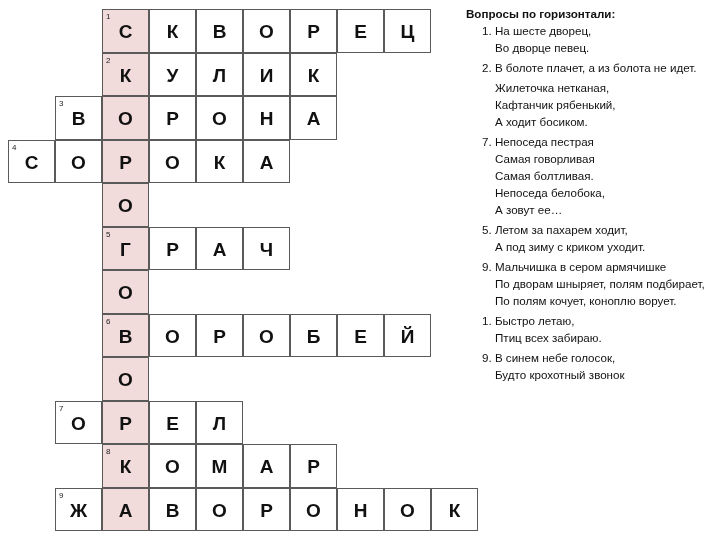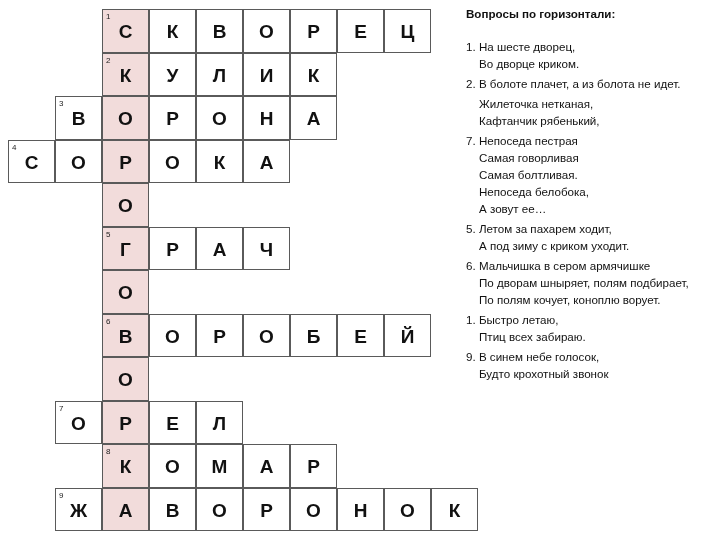--- a/index.html
+++ b/index.html
@@ -8,22 +8,22 @@
   #grid { position: absolute; left: 0; top: 0; width: 480px; height: 540px; }
   .cell { position: absolute; width: 47px; height: 43.5px; box-sizing: border-box;
           border: 1px solid #5a5a5a; background: #ffffff;
           display: flex; align-items: center; justify-content: center;
           font-weight: bold; font-size: 19px; color: #111; }
   .cell.hl { background: #f2dcdb; }
   .cell .num { position: absolute; left: 3px; top: 2px; font-size: 8px; font-weight: normal; color: #222; }
   .cell .letter { margin-top: 3px; }
   #questions { position: absolute; left: 466px; top: 5px; width: 254px;
                font-size: 11.6px; color: #111; line-height: 17px; }
-  .q-title { font-weight: bold; margin-bottom: 16px; }
-  .q { margin-bottom: 3px; }
+  .q-title { font-weight: bold; margin-bottom: 0px; }
+  .q { margin-bottom: 3px; margin-left: 16px; }
   .q-line { white-space: nowrap; }
   .q-line.cont { padding-left: 13px; }
 </style>
 </head>
 <body>
 
 <div id="grid">
     <div class="cell hl" style="left: 102px; top: 9px;">
       <span class="num">1</span>
       <span class="letter">С</span>
@@ -201,42 +201,43 @@
     <div class="cell" style="left: 431px; top: 487.5px;">
       <span class="letter">К</span>
     </div>
   </div>
 
 <div id="questions">
   <div class="q-title">Вопросы по горизонтали:</div>
   <div id="q-list">
       <div class="q">
         <div class="q-line">1. На шесте дворец,</div>
-        <div class="q-line cont">Во дворце криком.</div>
+        <div class="q-line cont">Во дворце певец.</div>
       </div>
       <div class="q">
         <div class="q-line">2. В болоте плачет, а из болота не идет.</div>
       </div>
       <div class="q">
         <div class="q-line cont">Жилеточка  нетканая,</div>
         <div class="q-line cont">Кафтанчик рябенький,</div>
+        <div class="q-line cont">А ходит босиком.</div>
       </div>
       <div class="q">
         <div class="q-line">7. Непоседа пестрая</div>
         <div class="q-line cont">Самая говорливая</div>
         <div class="q-line cont">Самая болтливая.</div>
         <div class="q-line cont">Непоседа белобока,</div>
         <div class="q-line cont">А зовут ее…</div>
       </div>
       <div class="q">
         <div class="q-line">5. Летом за пахарем ходит,</div>
         <div class="q-line cont">А под зиму с криком уходит.</div>
       </div>
       <div class="q">
-        <div class="q-line">6. Мальчишка в сером армячишке</div>
+        <div class="q-line">9. Мальчишка в сером армячишке</div>
         <div class="q-line cont">По дворам шныряет,  полям подбирает,</div>
         <div class="q-line cont">По полям кочует, коноплю  ворует.</div>
       </div>
       <div class="q">
         <div class="q-line">1. Быстро летаю,</div>
         <div class="q-line cont">Птиц всех забираю.</div>
       </div>
       <div class="q">
         <div class="q-line">9. В синем небе голосок,</div>
         <div class="q-line cont">Будто крохотный звонок</div>

